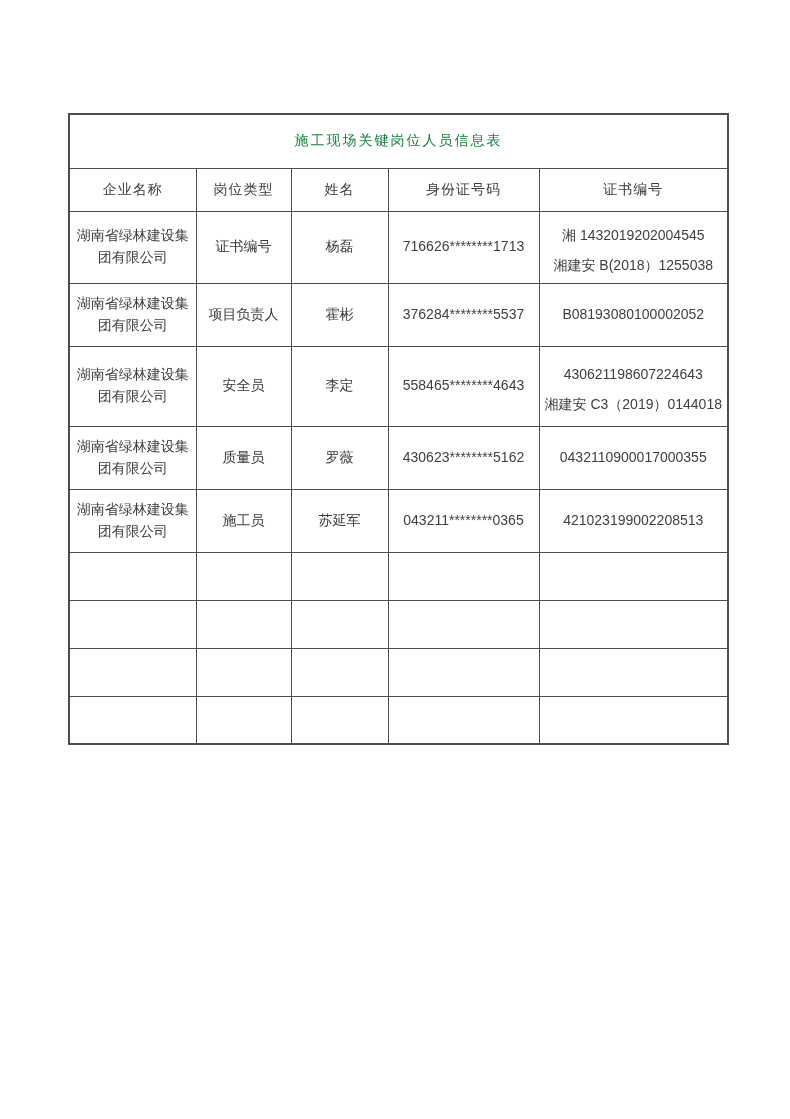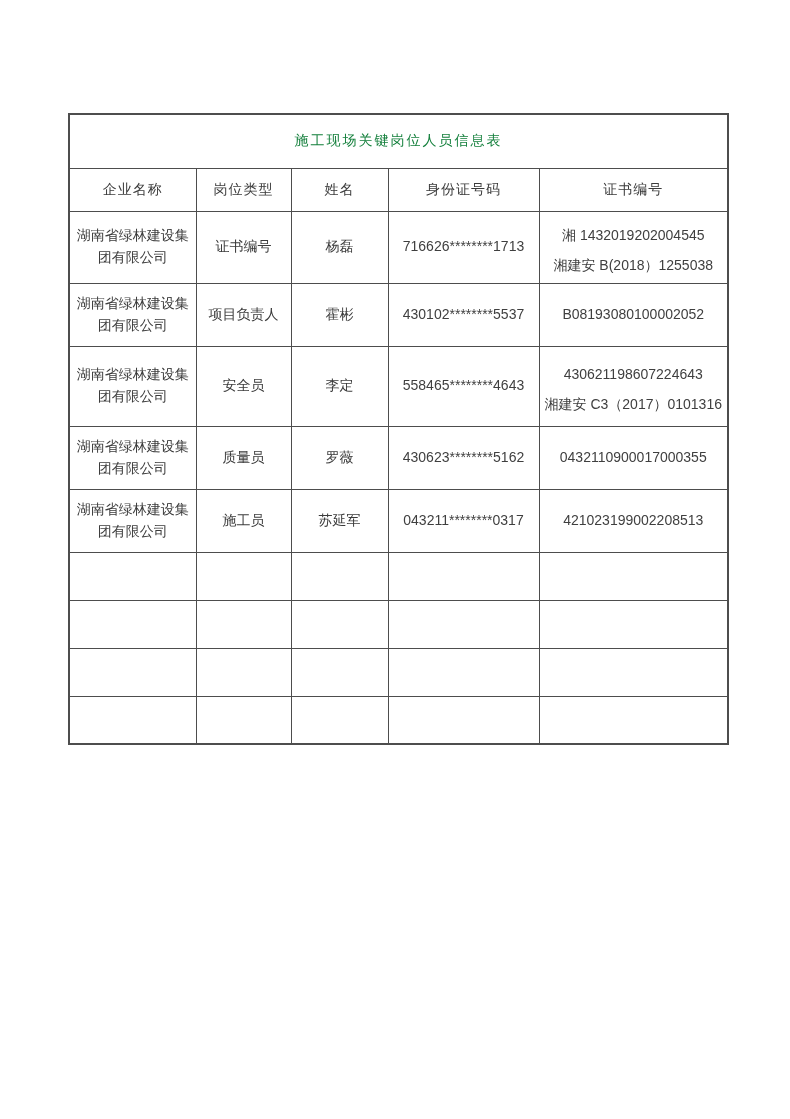--- a/index.html
+++ b/index.html
@@ -102,54 +102,54 @@
       <td class="num cert-cell">
         <span>湘 1432019202004545</span>
         <span>湘建安 B(2018）1255038</span>
       </td>
     </tr>
 
     <tr class="data-row-1">
       <td class="company-cell">湖南省绿林建设集团有限公司</td>
       <td>项目负责人</td>
       <td>霍彬</td>
-      <td class="num">430102********5537</td>
+      <td class="num">376284********5537</td>
       <td class="num cert-cell">
         <span>B08193080100002052</span>
         <span></span>
       </td>
     </tr>
 
     <tr class="data-row-2">
       <td class="company-cell">湖南省绿林建设集团有限公司</td>
       <td>安全员</td>
       <td>李定</td>
       <td class="num">558465********4643</td>
       <td class="num cert-cell">
         <span>430621198607224643</span>
-        <span>湘建安 C3（2017）0101316</span>
+        <span>湘建安 C3（2019）0144018</span>
       </td>
     </tr>
 
     <tr class="data-row-3">
       <td class="company-cell">湖南省绿林建设集团有限公司</td>
       <td>质量员</td>
       <td>罗薇</td>
       <td class="num">430623********5162</td>
       <td class="num cert-cell">
         <span>0432110900017000355</span>
         <span></span>
       </td>
     </tr>
 
     <tr class="data-row-4">
       <td class="company-cell">湖南省绿林建设集团有限公司</td>
       <td>施工员</td>
       <td>苏延军</td>
-      <td class="num">043211********0317</td>
+      <td class="num">043211********0365</td>
       <td class="num cert-cell">
         <span>421023199002208513</span>
         <span></span>
       </td>
     </tr>
 
     <tr class="empty-row">
       <td></td>
       <td></td>
       <td></td>

